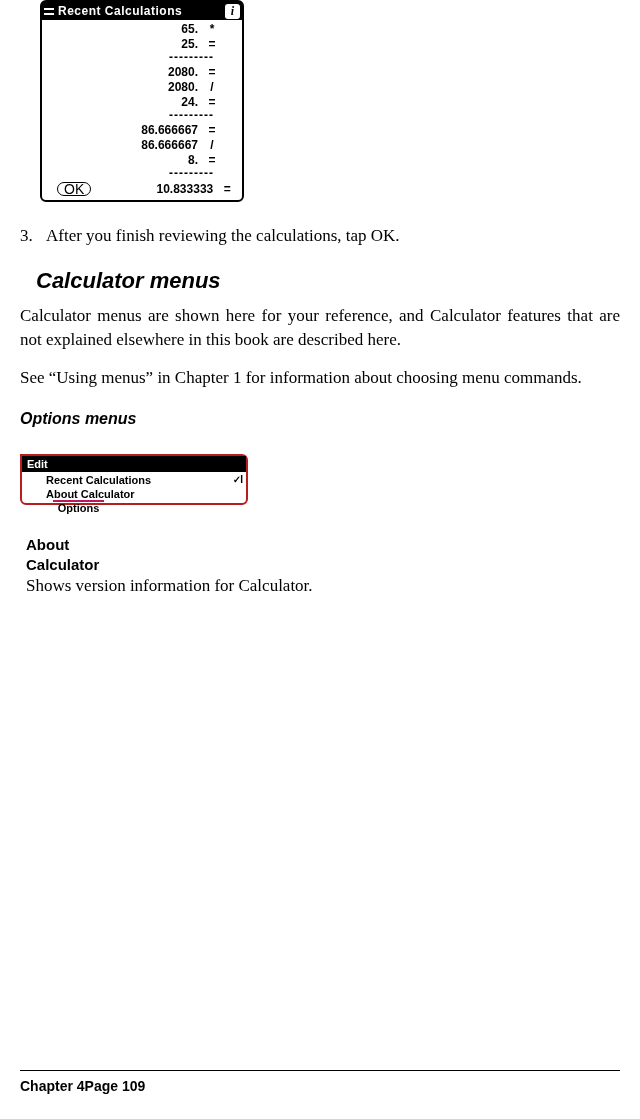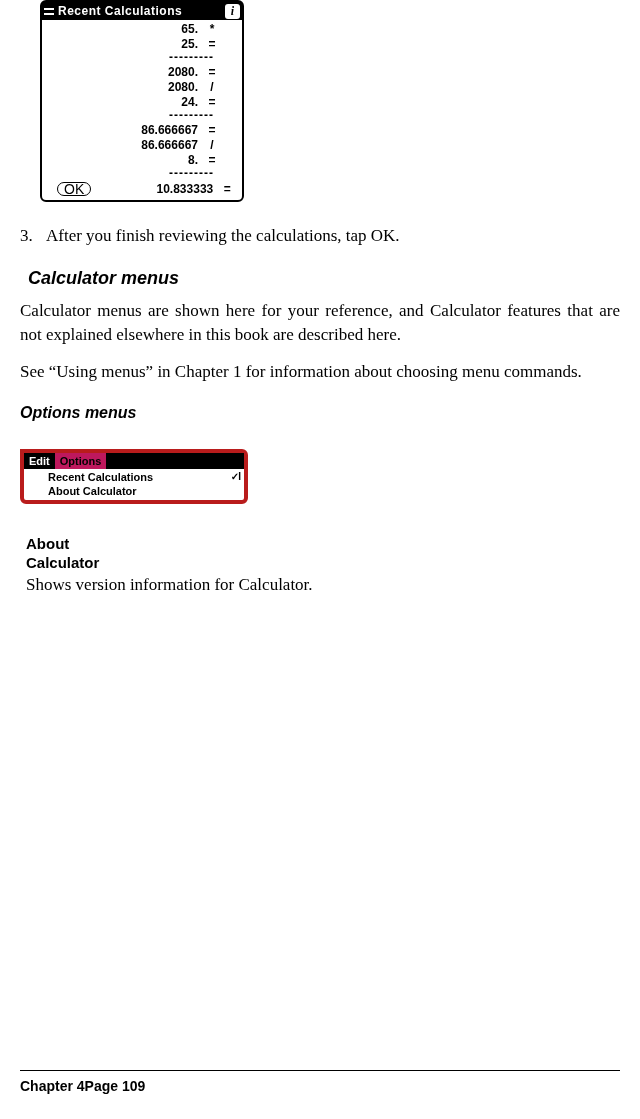--- a/index.html
+++ b/index.html
@@ -112,39 +112,39 @@
     display: flex;
   }
   .step-num {
     width: 26px;
     flex-shrink: 0;
   }
   .h2 {
     font-family: Verdana, Arial, sans-serif;
     font-weight: bold;
     font-style: italic;
-    font-size: 18px;
-    margin: 8px 0 6px 8px;
+    font-size: 22px;
+    margin: 8px 0 6px 16px;
   }
   .h3 {
     font-family: Verdana, Arial, sans-serif;
     font-weight: bold;
     font-style: italic;
     font-size: 16px;
     color: #000000;
     margin: 18px 0 24px 0;
   }
   p {
     margin: 8px 0 14px 0;
     text-align: justify;
   }
   .menu-window {
     margin-left: 0;
     width: 228px;
-    border: 4px solid #b91c1c;
+    border: 2px solid #b91c1c;
     border-top-right-radius: 6px;
     border-bottom-left-radius: 6px;
     border-bottom-right-radius: 6px;
     font-family: Arial, sans-serif;
     font-weight: bold;
     font-size: 11px;
     background: #fff;
   }
   .menu-bar {
     display: flex;
@@ -153,20 +153,21 @@
   }
   .menu-tab {
     padding: 1px 5px;
     color: #fff;
     font-size: 11px;
     line-height: 14px;
   }
   .menu-tab.active {
     background: #be185d;
     color: #000;
+    margin-top: 44px;
   }
   .menu-body {
     padding: 1px 4px 2px 24px;
   }
   .menu-item {
     display: flex;
     height: 14px;
     line-height: 14px;
     font-size: 11px;
   }

